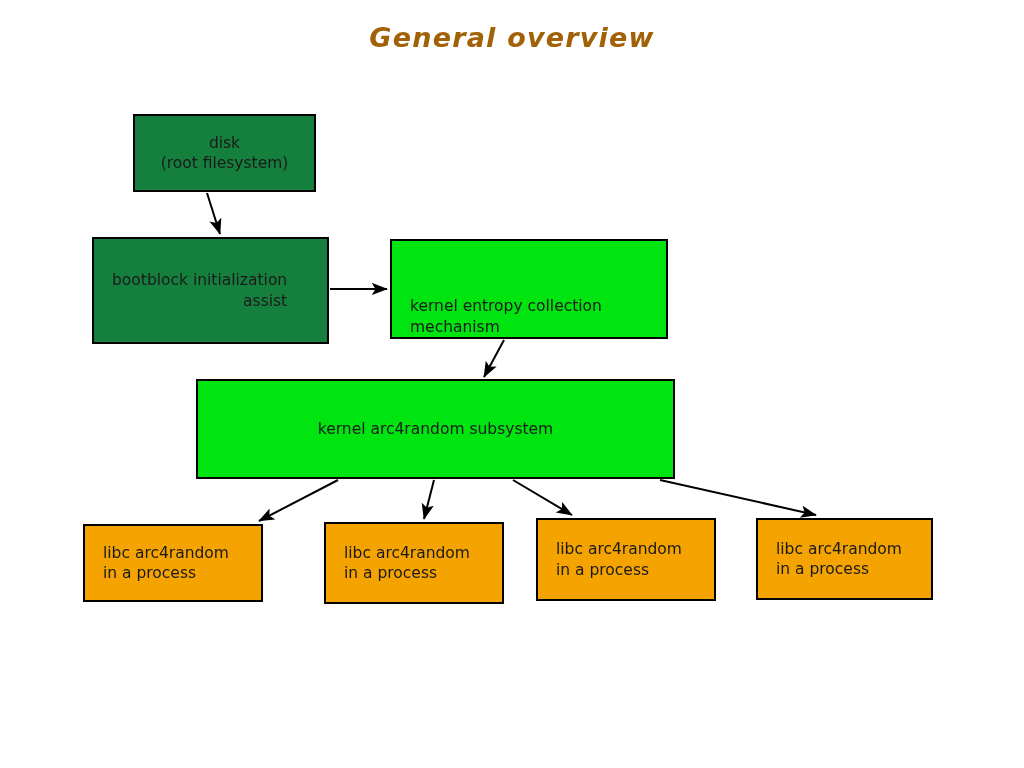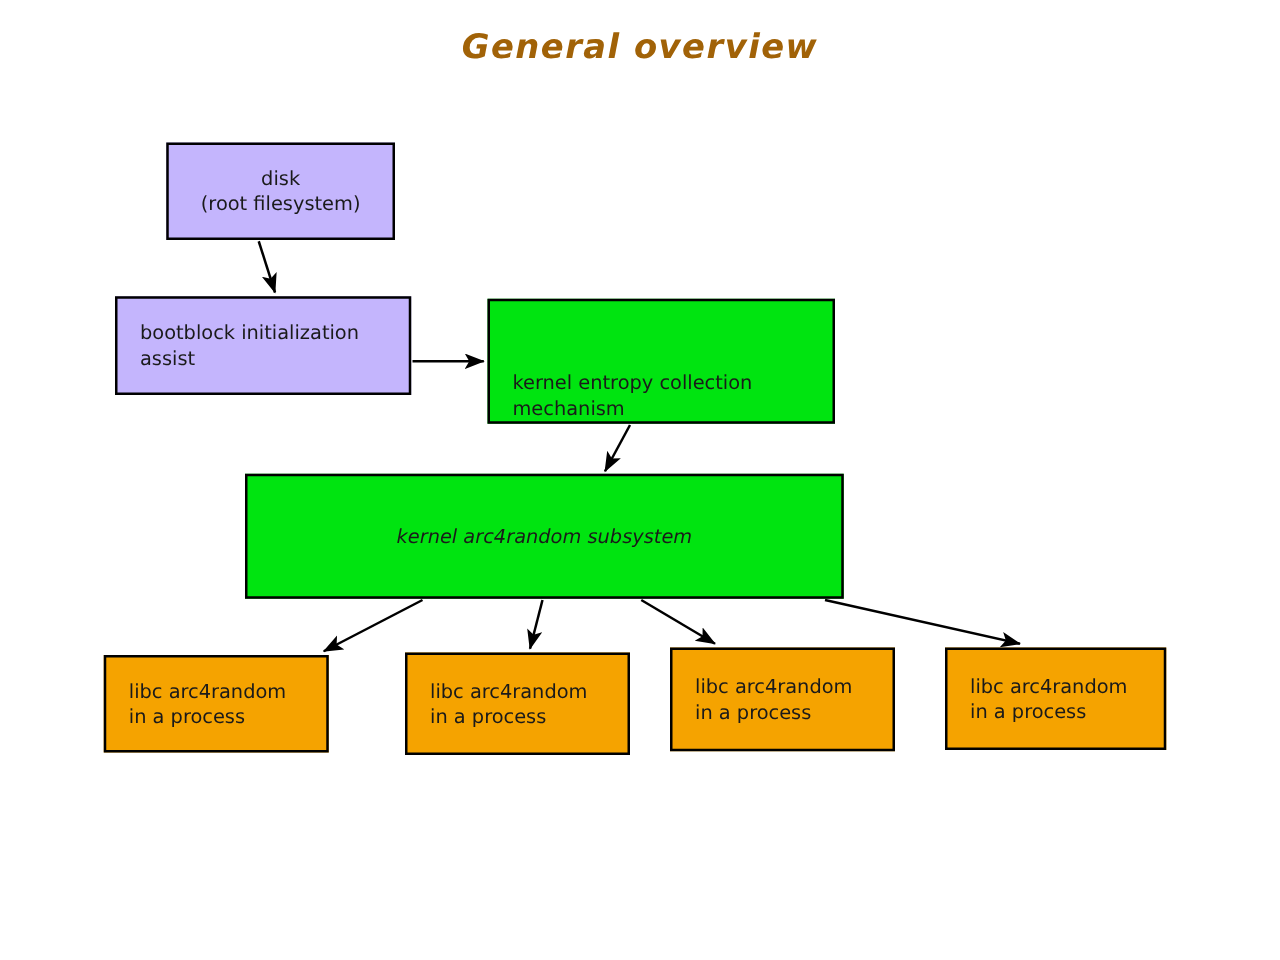--- a/index.html
+++ b/index.html
@@ -32,21 +32,21 @@
     position: absolute;
     box-sizing: border-box;
     border: 2px solid #000000;
     color: #1a1a1a;
     font-size: 15.5px;
     line-height: 1.32;
     display: flex;
     align-items: center;
     white-space: pre-line;
   }
-  .node.blue { background: #c4b5fd; }
+  .node.blue { background: #15803d; }
   .node.green { background: #00e410; }
   .node.orange { background: #f9a11b; background: #f5a300; }
   .node.center-text {
     justify-content: center;
     text-align: center;
   }
   .node.left-text {
     justify-content: flex-start;
     text-align: left;
     padding-left: 18px;
@@ -79,25 +79,25 @@
         <line x1="338" y1="480" x2="259" y2="521" marker-end="url(#arrowhead)"></line>
         <line x1="434" y1="480" x2="424" y2="519" marker-end="url(#arrowhead)"></line>
         <line x1="513" y1="480" x2="572" y2="515" marker-end="url(#arrowhead)"></line>
         <line x1="660" y1="480" x2="816" y2="515" marker-end="url(#arrowhead)"></line>
       </g>
   </svg>
 
   <div id="node-layer">
       <div class="node blue center-text" style="left: 133px; top: 114px; width: 183px; height: 78px;"><span class="label">disk
 (root filesystem)</span></div>
-      <div class="node blue left-text" style="left: 92px; top: 237px; width: 237px; height: 79px;"><span class="label">bootblock initialization
+      <div class="node blue left-text" style="left: 92px; top: 237px; width: 237px; height: 107px; text-align: right;"><span class="label">bootblock initialization
 assist</span></div>
       <div class="node green left-text" style="left: 390px; top: 239px; width: 278px; height: 100px; align-items: flex-end;"><span class="label">kernel entropy collection
 mechanism</span></div>
-      <div class="node green center-text" style="left: 196px; top: 379px; width: 479px; height: 100px; font-style: italic;"><span class="label">kernel arc4random subsystem</span></div>
+      <div class="node green center-text" style="left: 196px; top: 379px; width: 479px; height: 100px;"><span class="label">kernel arc4random subsystem</span></div>
       <div class="node orange left-text" style="left: 83px; top: 524px; width: 180px; height: 78px;"><span class="label">libc arc4random
 in a process</span></div>
       <div class="node orange left-text" style="left: 324px; top: 522px; width: 180px; height: 82px;"><span class="label">libc arc4random
 in a process</span></div>
       <div class="node orange left-text" style="left: 536px; top: 518px; width: 180px; height: 83px;"><span class="label">libc arc4random
 in a process</span></div>
       <div class="node orange left-text" style="left: 756px; top: 518px; width: 177px; height: 82px;"><span class="label">libc arc4random
 in a process</span></div>
     </div>
 

